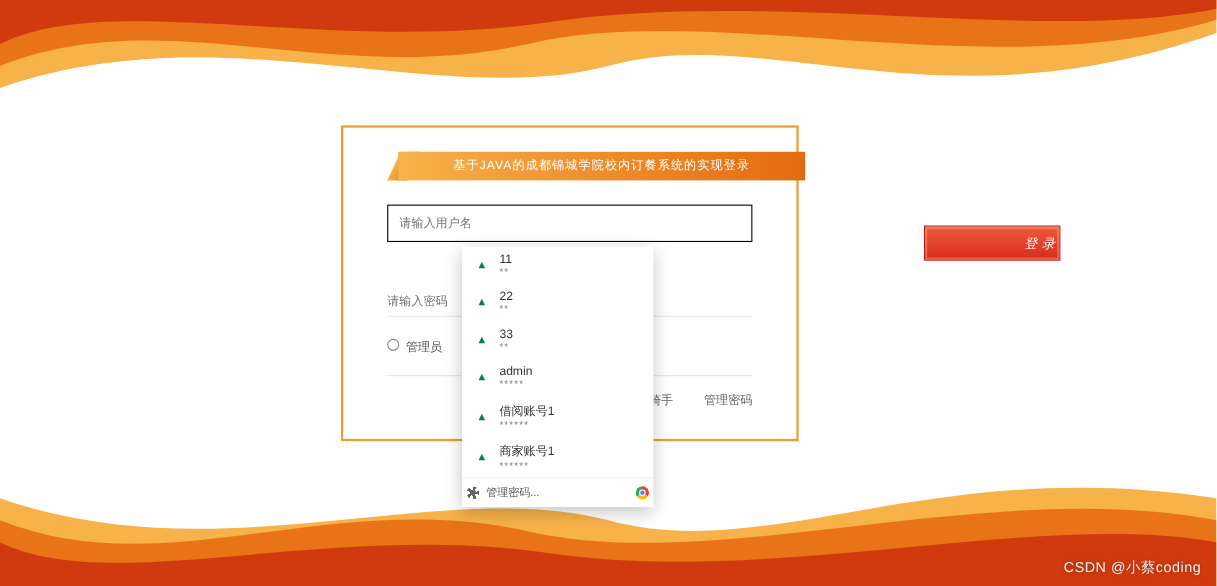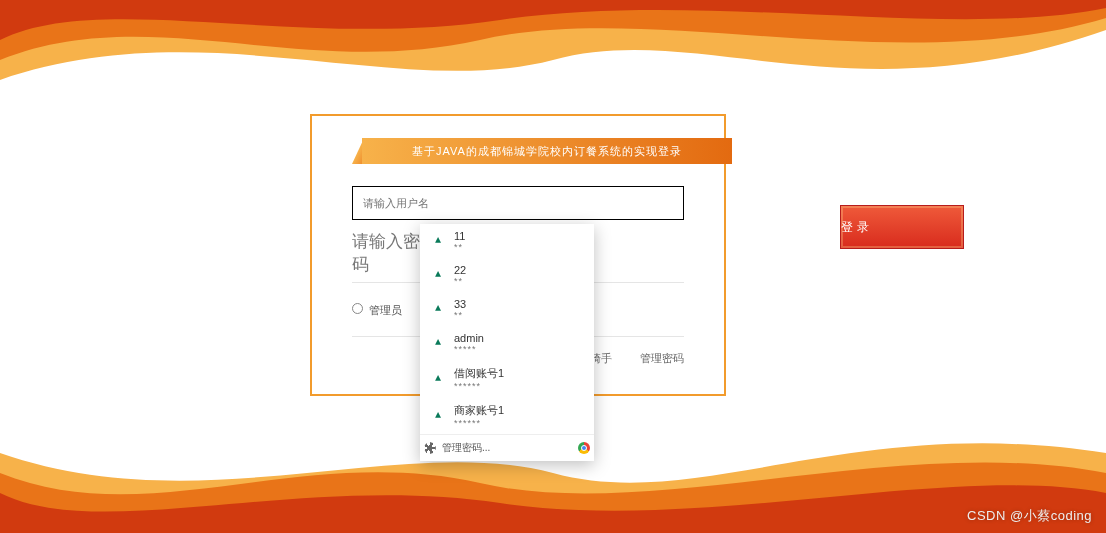--- a/index.html
+++ b/index.html
@@ -60,23 +60,24 @@
     margin-bottom: 10px;
   }
   .password-row {
     display: flex;
     align-items: center;
     border-bottom: 1px solid #e5e5e5;
     padding-bottom: 6px;
     margin-bottom: 14px;
   }
   .password-row .label {
-    font-size: 17px;
+    font-size: 11px;
     color: #777;
     width: 70px;
+    margin-top: 36px;
   }
 
   .radio-row {
     display: flex;
     gap: 42px;
     font-size: 11px;
     color: #555;
     border-bottom: 1px solid #e5e5e5;
     padding-top: 6px;
     padding-bottom: 18px;
@@ -97,31 +98,32 @@
     color: #666;
   }
   .bottom-row span { cursor: pointer; }
 
   
   .login-btn {
     position: absolute;
     top: 205px;
     left: 840px;
     width: 124px;
-    height: 44px;
+    height: 32px;
     background: linear-gradient(180deg,#ef5a3a,#d82b1d);
     border: 1px solid #b71c1c;
     color: #fff;
     font-size: 12px;
     letter-spacing: 4px;
     display: flex;
     align-items: center;
-    justify-content: flex-start;
+    justify-content: flex-end;
     cursor: pointer;
     box-shadow: inset 0 0 0 2px rgba(255,220,150,0.3);
+    font-style: italic;
   }
 
   
   .dropdown {
     position: absolute;
     top: 224px;
     left: 420px;
     width: 174px;
     background: #fff;
     box-shadow: 0 4px 16px rgba(0,0,0,0.25);

